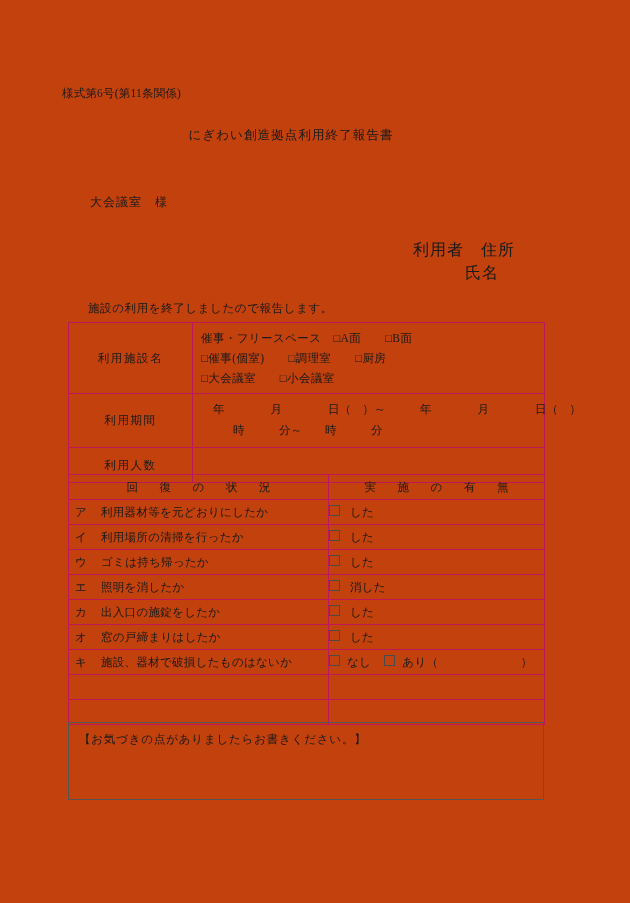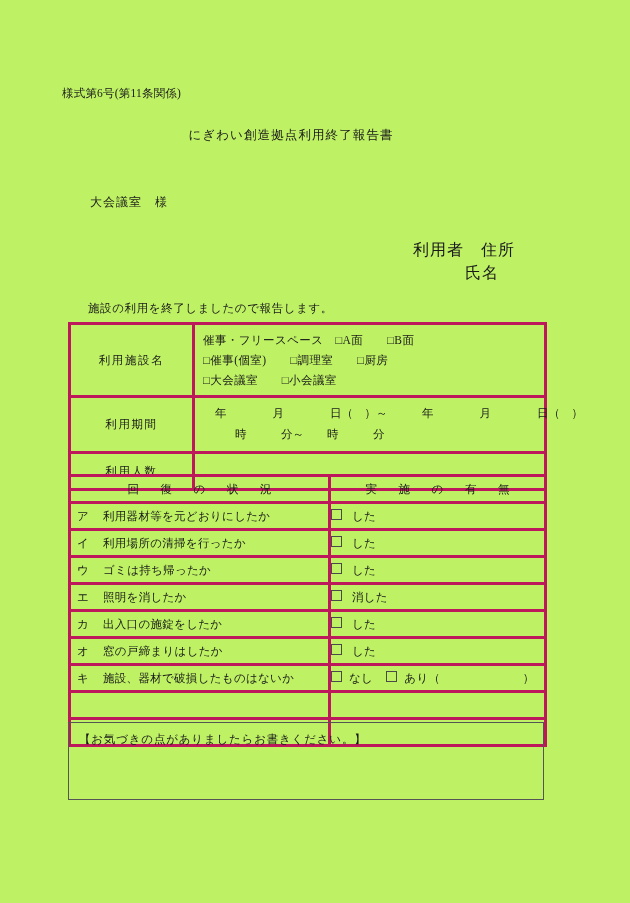--- a/index.html
+++ b/index.html
@@ -13,21 +13,21 @@
     position: relative;
     font-family: "Liberation Serif", "DejaVu Serif", serif;
     color: #1a1a1a;
     overflow: hidden;
   }
   .page {
     position: absolute;
     left: 0; top: 0;
     width: 630px;
     height: 903px;
-    background: #bef264;
+    background: #c2410c;
   }
 
   
   .form-no {
     position: absolute;
     left: 62px;
     top: 86px;
     font-size: 11.5px;
     letter-spacing: 0.2px;
     white-space: nowrap;
@@ -76,21 +76,21 @@
   }
 
   
   .tbl {
     position: absolute;
     border-collapse: collapse;
     table-layout: fixed;
     font-size: 11.5px;
   }
   .tbl td {
-    border: 3px solid #be185d;
+    border: 1px solid #be185d;
     padding: 0;
     vertical-align: middle;
   }
   .lbl {
     text-align: center;
     letter-spacing: 1.6px;
   }
   .cellpad {
     padding: 0 8px;
   }

